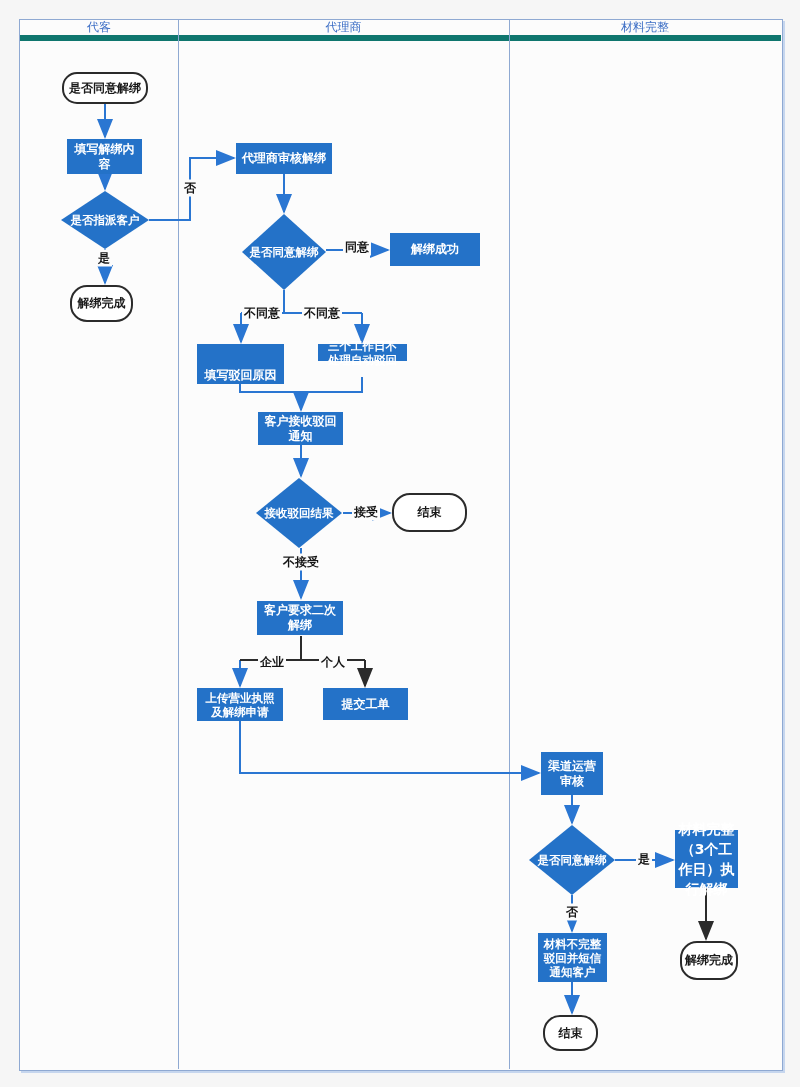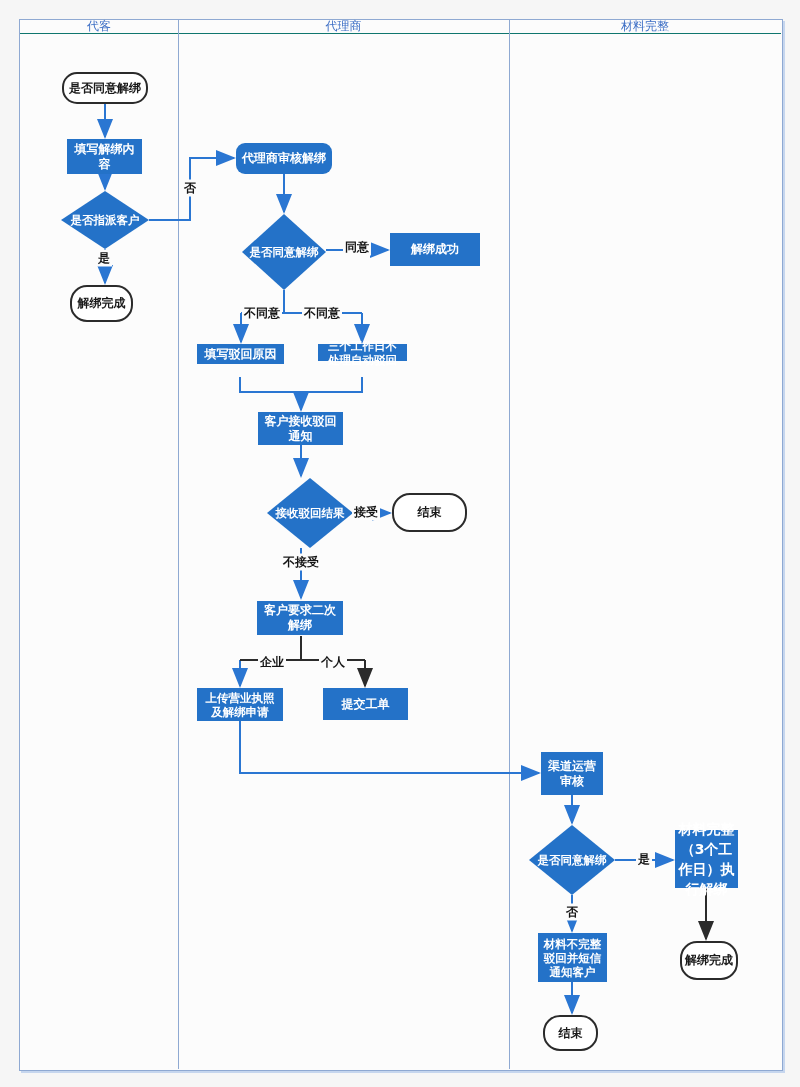--- a/index.html
+++ b/index.html
@@ -1,22 +1,22 @@
 <!DOCTYPE html>
 <html><head>
 <meta charset="utf-8">
 <style>
   html,body{margin:0;padding:0;}
   body{background:#f6f6f6;}
   .stage{position:relative;width:800px;height:1087px;background:#f6f6f6;
          font-family:"DejaVu Sans",sans-serif;overflow:hidden;}
   .frame{position:absolute;left:19px;top:19px;width:762px;height:1050px;
          background:#fcfcfc;border:1px solid #8fa9d2;box-shadow:2px 2px 0 #c6d6ee;}
-  .lane-head{position:absolute;top:19px;height:15px;display:flex;align-items:center;
-         justify-content:center;font-size:12px;color:#3c6ec5;border-bottom:1px solid #0f766e;
+  .lane-head{position:absolute;top:19px;height:22px;display:flex;align-items:center;
+         justify-content:center;font-size:12px;color:#3c6ec5;border-bottom:6px solid #0f766e;
          box-sizing:border-box;}
   .divider{position:absolute;top:19px;width:1px;height:1050px;background:#8fa9d2;}
   .node{position:absolute;display:flex;align-items:center;justify-content:center;
         text-align:center;box-sizing:border-box;}
   .box{background:#2472c8;color:#fff;font-weight:700;font-size:12px;line-height:15px;
        padding:1px 5px;}
   .diamond{background:#2472c8;color:#fff;font-weight:700;font-size:11.5px;
        clip-path:polygon(50% 0,100% 50%,50% 100%,0 50%);}
   .terminal{background:#fff;border:2px solid #2b2b2b;color:#1a1a1a;font-weight:700;
        font-size:12px;}
@@ -89,39 +89,39 @@
   <div class="node box" style="left:67px;top:139px;width:75px;height:35px;">
       <span>填写解绑内容</span>
     </div>
   <div class="node diamond" style="left:61px;top:191px;width:88px;height:58px;">
       <span>是否指派客户</span>
     </div>
   <div class="node terminal" style="left:70px;top:285px;width:63px;height:37px;border-radius:17px;">
       <span>解绑完成</span>
     </div>
 
-  <div class="node box" style="left:236px;top:143px;width:96px;height:31px;border-radius:9px;">
+  <div class="node box" style="left:236px;top:143px;width:96px;height:31px;">
       <span>代理商审核解绑</span>
     </div>
   <div class="node diamond" style="left:242px;top:214px;width:84px;height:76px;">
       <span>是否同意解绑</span>
     </div>
   <div class="node box" style="left:390px;top:233px;width:90px;height:33px;">
       <span>解绑成功</span>
     </div>
-  <div class="node box" style="left:197px;top:344px;width:87px;height:20px;">
+  <div class="node box" style="left:197px;top:344px;width:87px;height:40px;align-items:flex-end;">
       <span>填写驳回原因</span>
     </div>
   <div class="node box small" style="left:318px;top:344px;width:89px;height:17px;">
       <span>三个工作日不处理自动驳回</span>
     </div>
   <div class="node box" style="left:258px;top:412px;width:85px;height:33px;">
       <span>客户接收驳回通知</span>
     </div>
-  <div class="node diamond" style="left:267px;top:478px;width:86px;height:70px;align-items:center;">
+  <div class="node diamond" style="left:256px;top:478px;width:86px;height:70px;align-items:center;">
       <span>接收驳回结果</span>
     </div>
   <div class="node terminal" style="left:392px;top:493px;width:75px;height:39px;border-radius:18px;">
       <span>结束</span>
     </div>
   <div class="node box" style="left:257px;top:601px;width:86px;height:34px;">
       <span>客户要求二次解绑</span>
     </div>
   <div class="node box small" style="left:197px;top:688px;width:86px;height:33px;">
       <span>上传营业执照及解绑申请</span>

